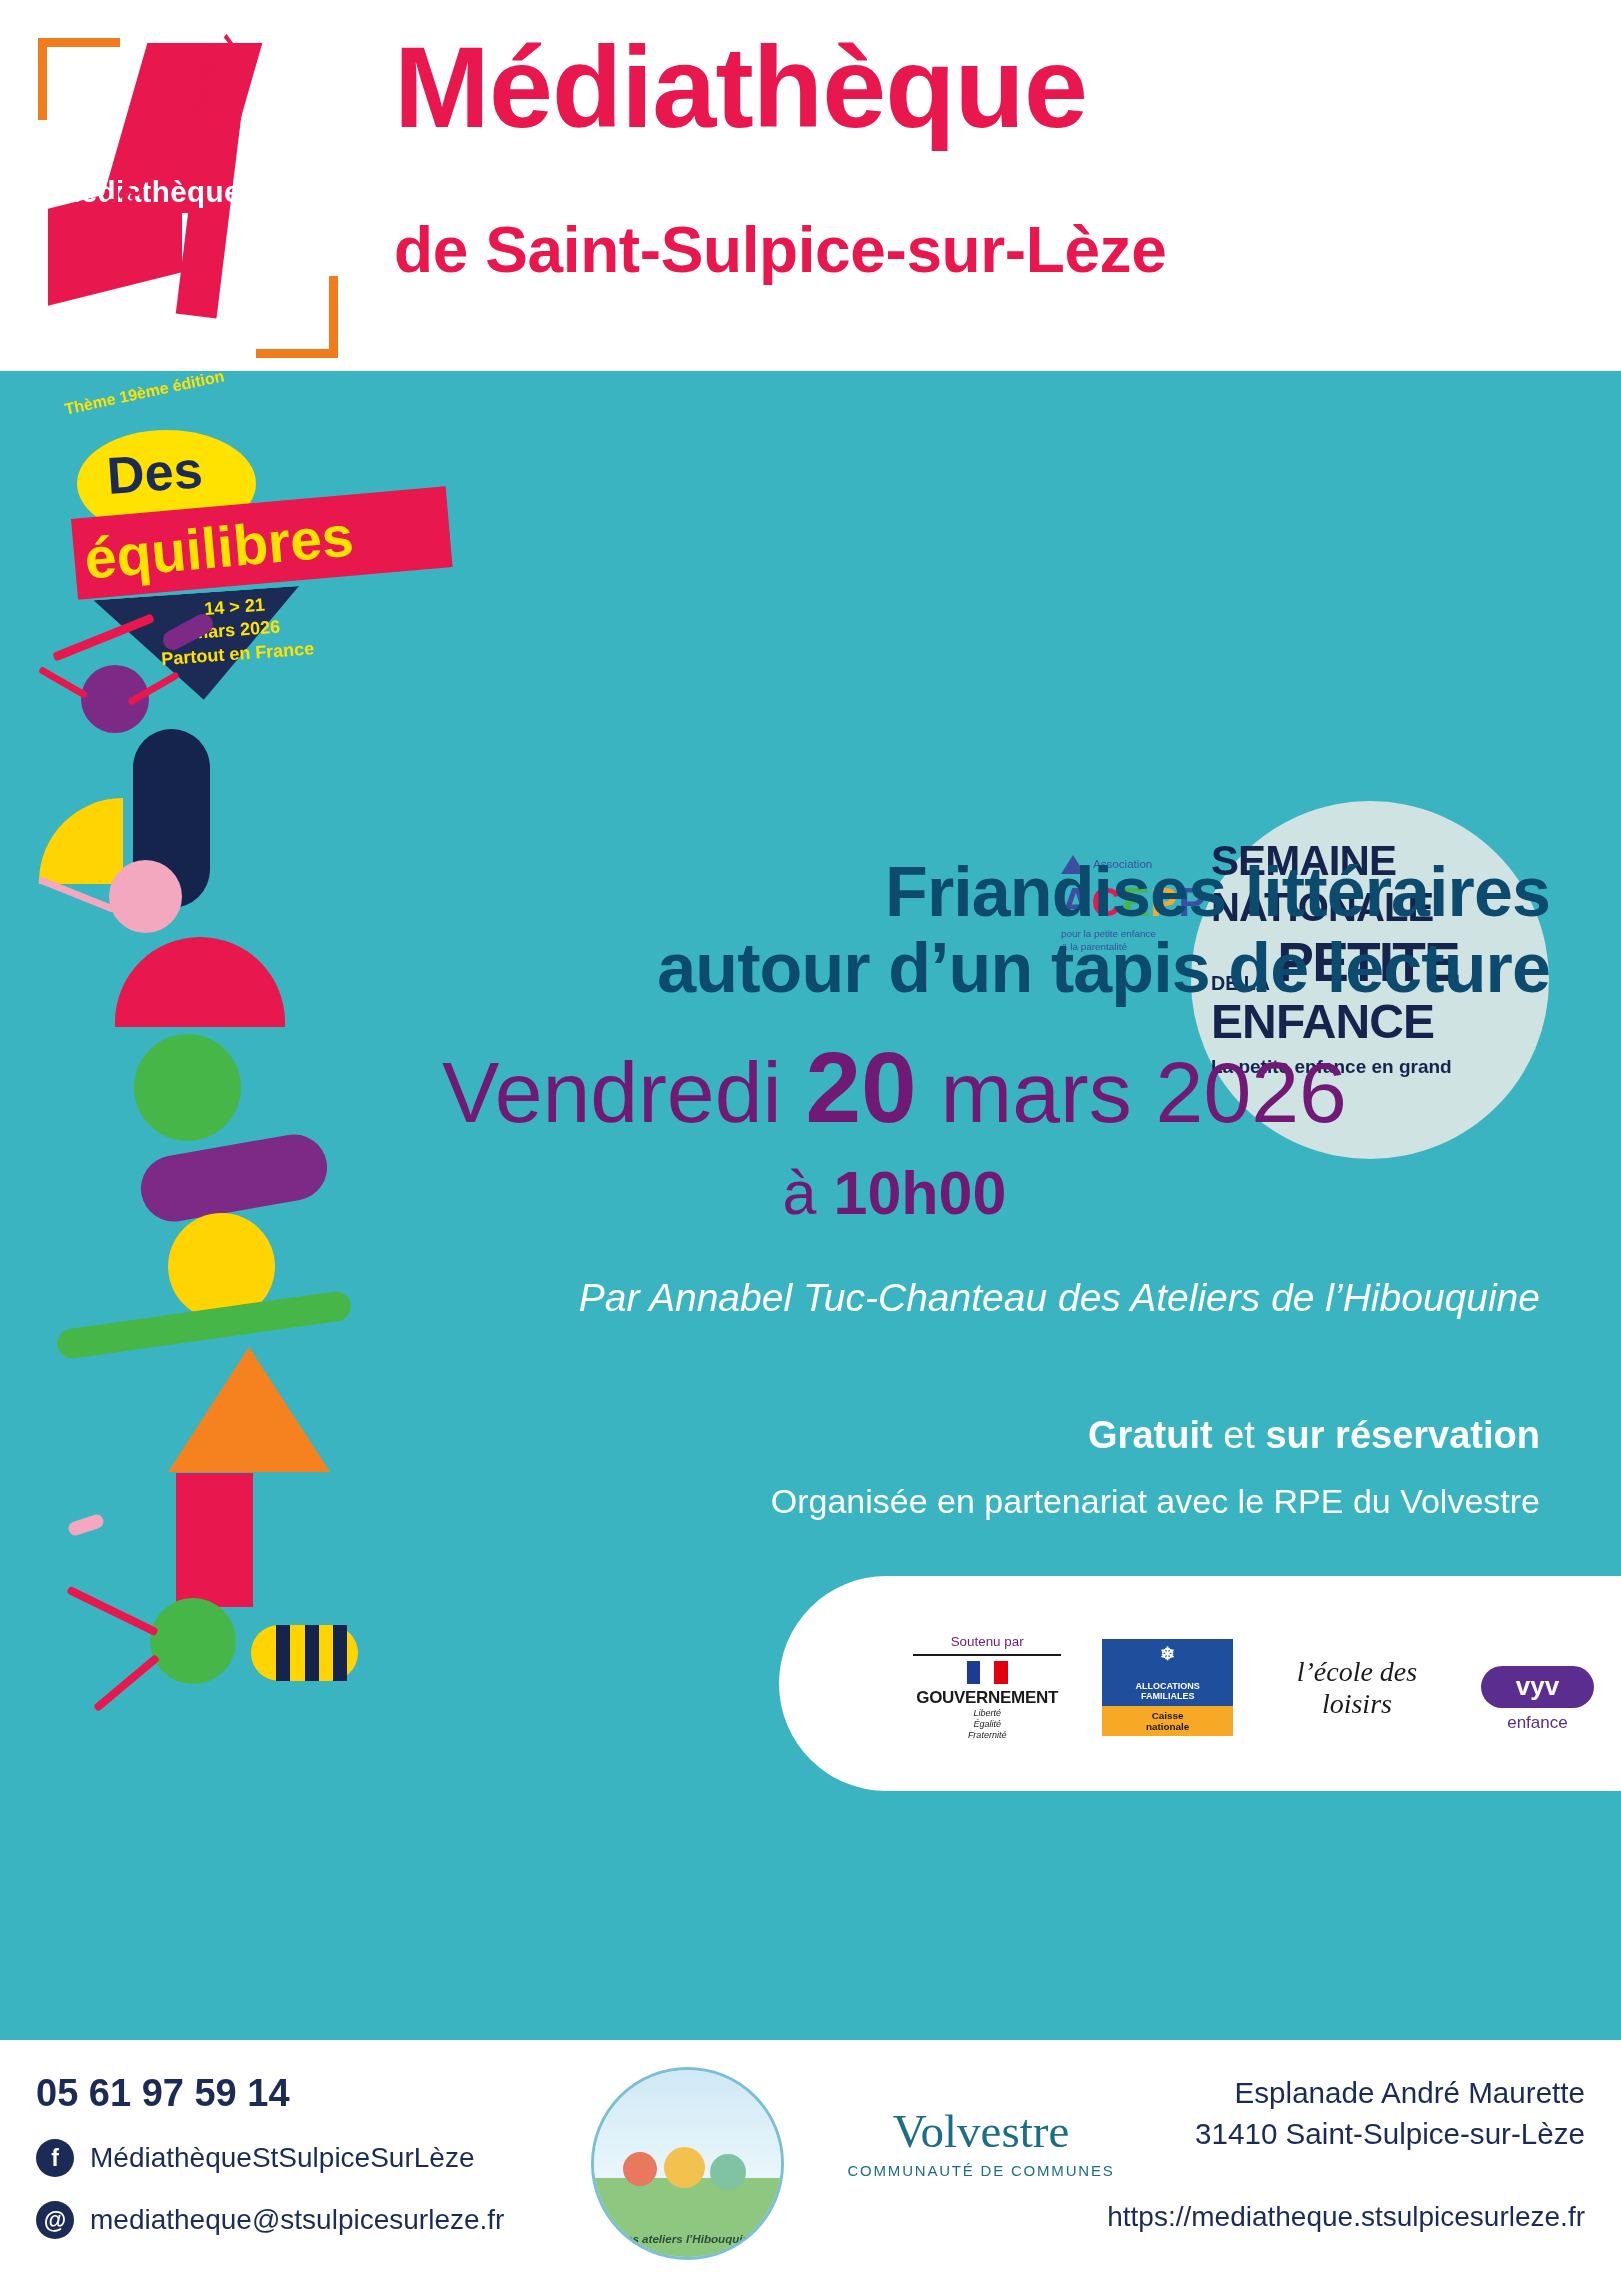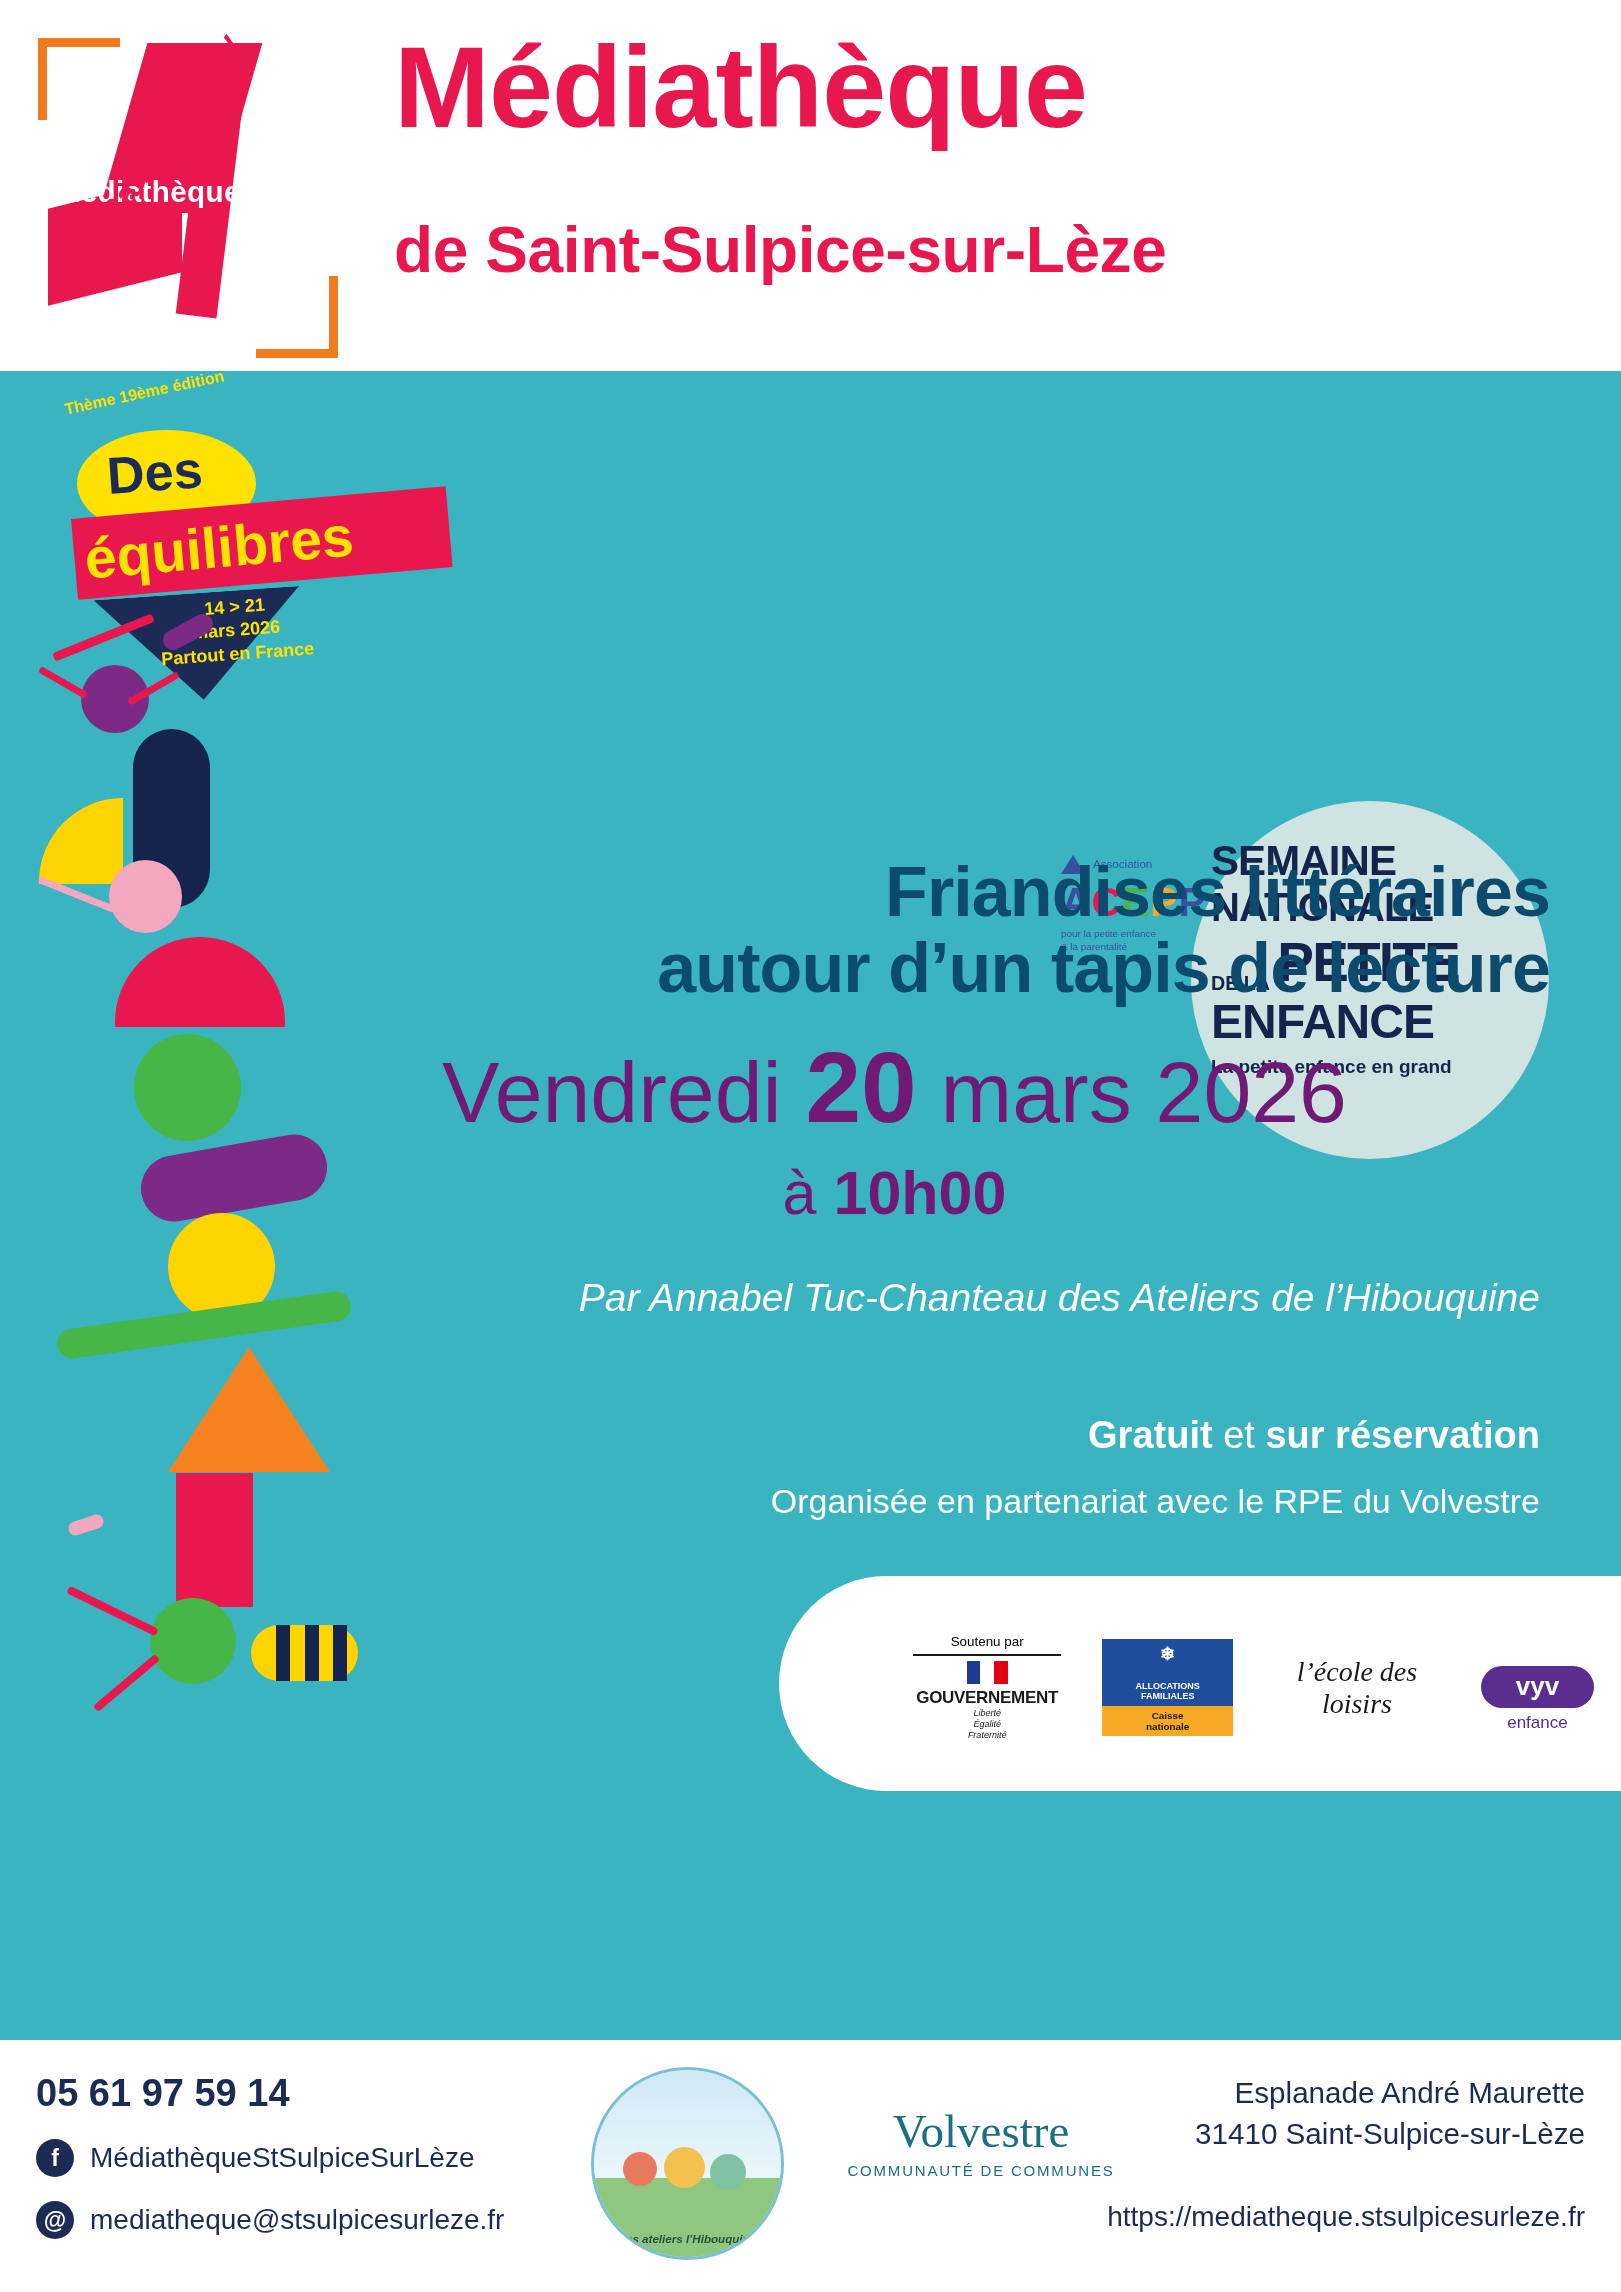--- a/index.html
+++ b/index.html
@@ -186,21 +186,21 @@
   
   .white-band {
     position: absolute; left: 779px; top: 1205px; width: 913px; height: 215px;
     background: #ffffff; border-radius: 116px 0 0 116px;
   }
   .partners {
     position: absolute; left: 913px; top: 1236px; width: 681px; height: 161px;
     display: flex; align-items: center; gap: 41px;
   }
   .gouv { width: 152px; text-align: center; }
-  .gouv .soutenu { font-size: 13.4px; color: #000000; }
+  .gouv .soutenu { font-size: 13.4px; color: #701a75; }
   .gouv .rule { height: 1.8px; background: #1a1a1a; margin: 5.4px 0 5.4px; }
   .gouv .flag { display:flex; height: 23px; width: 41px; margin: 0 auto 3.6px; }
   .gouv .flag i { flex: 1; }
   .gouv .f1 { background:#1f3a93; } .gouv .f2 { background:#fff; } .gouv .f3 { background:#e1000f; }
   .gouv .gname { font-size: 17px; font-weight: bold; color: #1a1a1a; letter-spacing: -0.3px; }
   .gouv .motto { font-size: 9px; color: #1a1a1a; line-height: 1.25; font-style: italic; }
   .caf { width: 134px; text-align: center; }
   .caf .caf-top { background: #1f4f9c; color: #fff; font-size: 9px; font-weight: bold; padding: 21.5px 3.6px 5.4px; position: relative; }
   .caf .flake { position: absolute; left: 50%; top: 3.6px; transform: translateX(-50%); color: #fff; font-size: 18px; }
   .caf .caf-bot { background: #f7a825; color: #1a1a1a; font-size: 9.9px; font-weight: bold; padding: 3.6px; }

